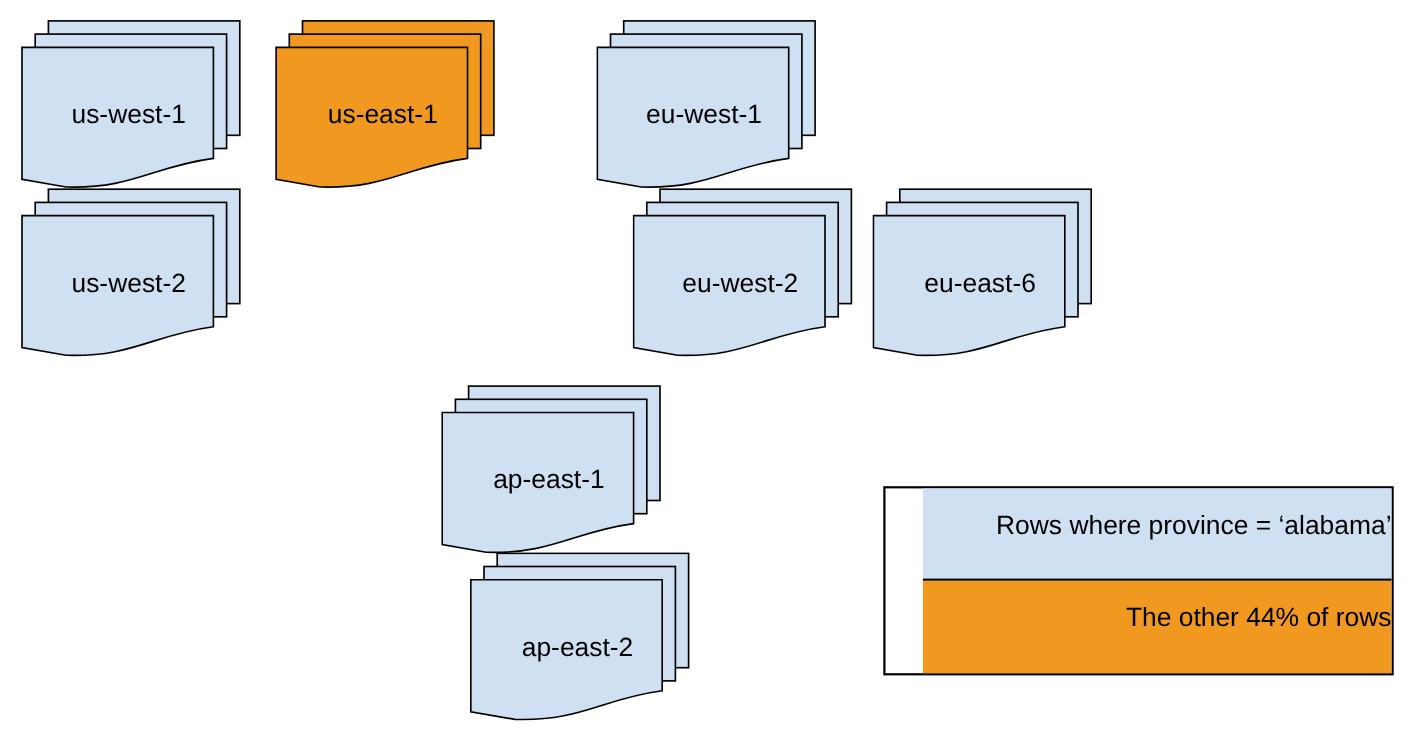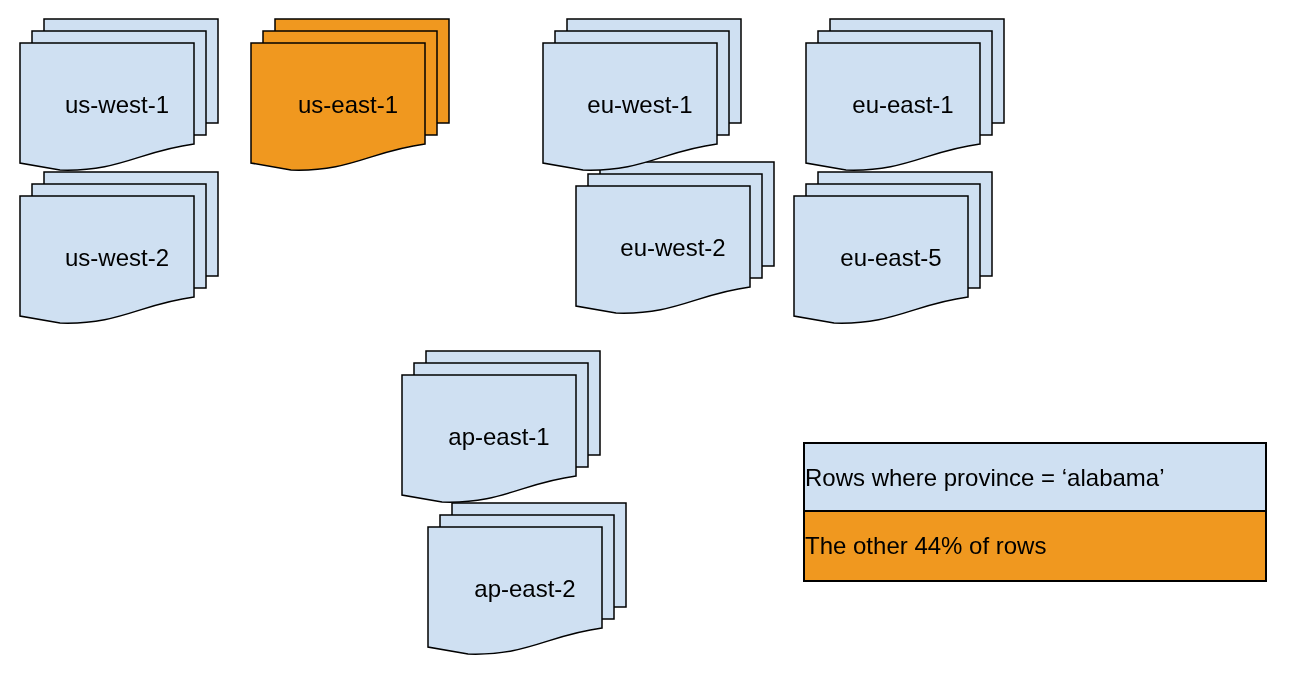--- a/index.html
+++ b/index.html
@@ -34,26 +34,27 @@
     color: #000000;
     white-space: nowrap;
   }
   .legend {
     position: absolute;
     left: 803px; top: 442px;
     width: 464px;
     border: 2px solid #000000;
   }
   .legend-row {
-    height: 68px;
+    height: 84px;
     line-height: 68px;
-    text-align: left;
+    text-align: right;
     font-size: 24px;
     color: #000000;
     background: var(--fill, #cfe0f2);
+    margin-left: 34px;
   }
   .legend-row:first-child { border-bottom: 2px solid #000000; }
 </style>
 </head>
 <body>
 
 <div id="canvas">
 
   <div class="stack" style="left: 19px; top: 18px; z-index: 3; --fill: #cfe0f2;">
     <svg viewBox="0 0 201 154" width="201" height="154">
@@ -75,55 +76,47 @@
 
   <div class="stack" style="left: 542px; top: 18px; z-index: 3; --fill: #cfe0f2;">
     <svg viewBox="0 0 201 154" width="201" height="154">
       <rect class="layer" x="25" y="1" width="174" height="104"></rect>
       <rect class="layer" x="13" y="13" width="174" height="104"></rect>
       <path class="layer" d="M1,25 H175 V126 C121,133 101,154 41,152 L1,145 Z"></path>
     </svg>
     <div class="stack-label">eu-west-1</div>
   </div>
 
-  <div class="stack" style="left: 805px; top: 18px; z-index: 3; --fill: #cfe0f2;">
-    <svg viewBox="0 0 201 154" width="201" height="154">
-      <rect class="layer" x="25" y="1" width="174" height="104"></rect>
-      <rect class="layer" x="13" y="13" width="174" height="104"></rect>
-      <path class="layer" d="M1,25 H175 V126 C121,133 101,154 41,152 L1,145 Z"></path>
-    </svg>
-    <div class="stack-label">eu-east-1</div>
-  </div>
 
   <div class="stack" style="left: 19px; top: 171px; z-index: 2; --fill: #cfe0f2;">
     <svg viewBox="0 0 201 154" width="201" height="154">
       <rect class="layer" x="25" y="1" width="174" height="104"></rect>
       <rect class="layer" x="13" y="13" width="174" height="104"></rect>
       <path class="layer" d="M1,25 H175 V126 C121,133 101,154 41,152 L1,145 Z"></path>
     </svg>
     <div class="stack-label">us-west-2</div>
   </div>
 
 
-  <div class="stack" style="left: 575px; top: 161px; z-index: 2; --fill: #cfe0f2;">
+  <div class="stack" style="left: 575px; top: 171px; z-index: 2; --fill: #cfe0f2;">
     <svg viewBox="0 0 201 154" width="201" height="154">
       <rect class="layer" x="25" y="1" width="174" height="104"></rect>
       <rect class="layer" x="13" y="13" width="174" height="104"></rect>
       <path class="layer" d="M1,25 H175 V126 C121,133 101,154 41,152 L1,145 Z"></path>
     </svg>
     <div class="stack-label">eu-west-2</div>
   </div>
 
   <div class="stack" style="left: 793px; top: 171px; z-index: 2; --fill: #cfe0f2;">
     <svg viewBox="0 0 201 154" width="201" height="154">
       <rect class="layer" x="25" y="1" width="174" height="104"></rect>
       <rect class="layer" x="13" y="13" width="174" height="104"></rect>
       <path class="layer" d="M1,25 H175 V126 C121,133 101,154 41,152 L1,145 Z"></path>
     </svg>
-    <div class="stack-label">eu-east-5</div>
+    <div class="stack-label">eu-east-6</div>
   </div>
 
   <div class="stack" style="left: 401px; top: 350px; z-index: 2; --fill: #cfe0f2;">
     <svg viewBox="0 0 201 154" width="201" height="154">
       <rect class="layer" x="25" y="1" width="174" height="104"></rect>
       <rect class="layer" x="13" y="13" width="174" height="104"></rect>
       <path class="layer" d="M1,25 H175 V126 C121,133 101,154 41,152 L1,145 Z"></path>
     </svg>
     <div class="stack-label">ap-east-1</div>
   </div>

